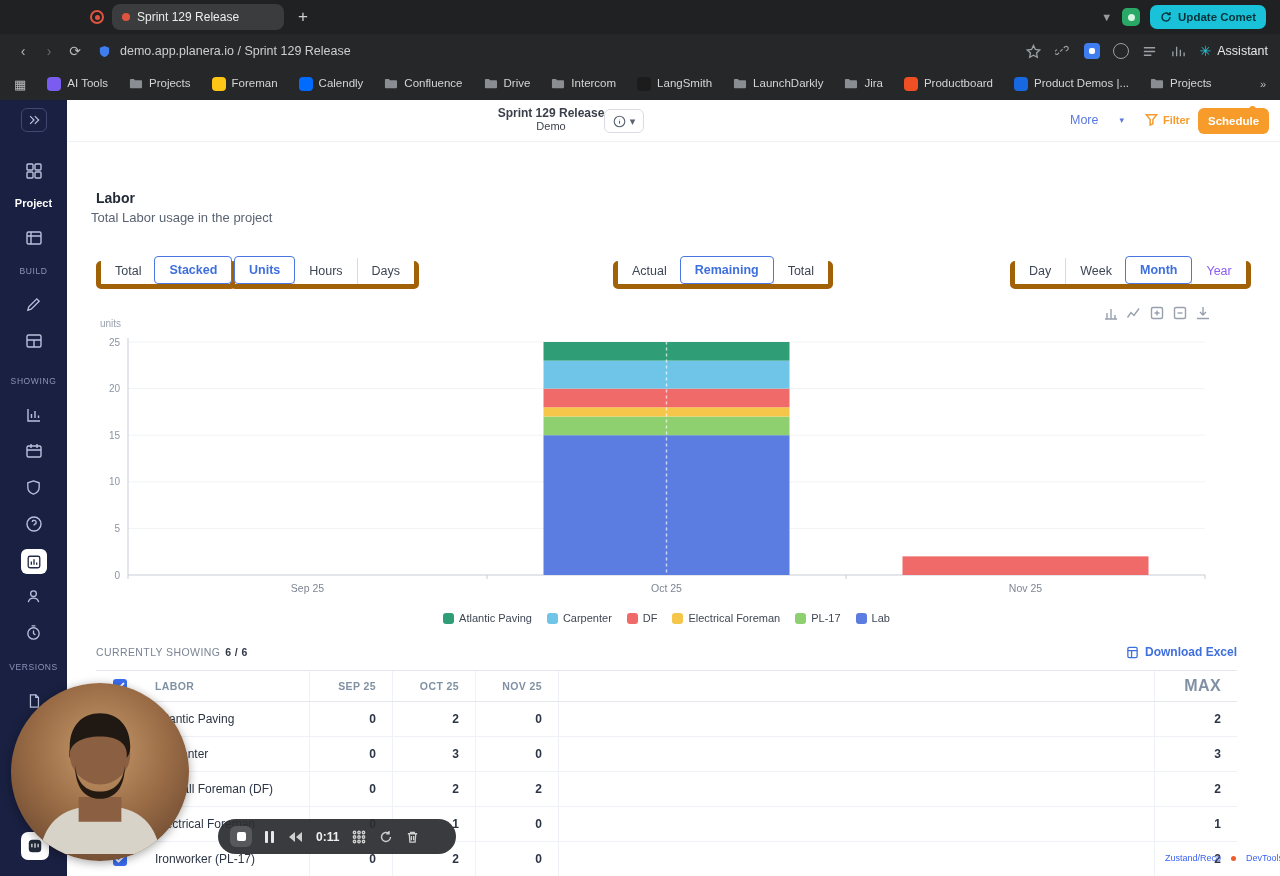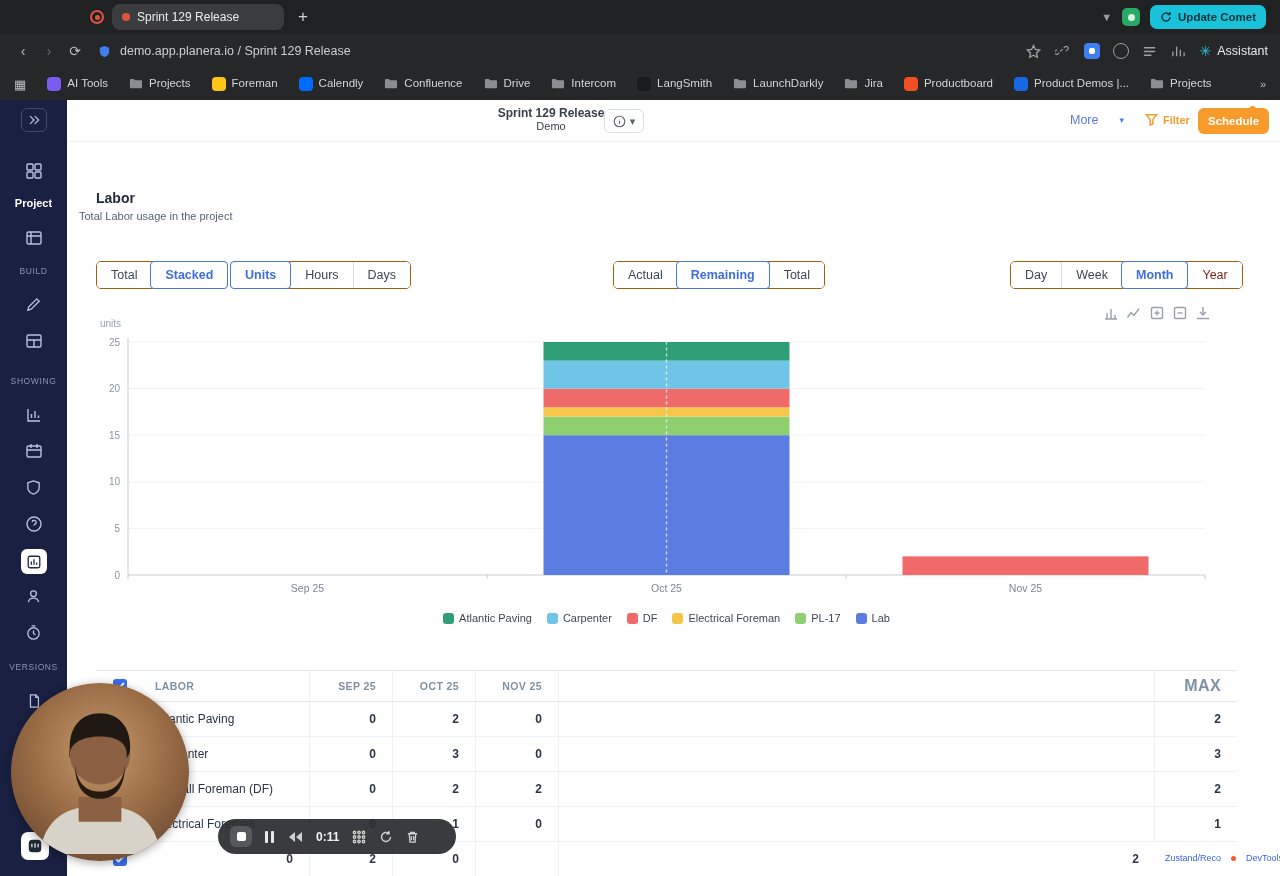--- a/index.html
+++ b/index.html
@@ -69,30 +69,30 @@
   #info-dd { position:absolute; left:537px; top:9px; width:40px; height:24px; border:1px solid #d9dde3; border-radius:6px;
     display:flex; align-items:center; justify-content:center; gap:4px; color:#5a6372; font-size:11px; background:#fff; }
   #more-btn { position:absolute; left:1003px; top:13px; color:#5b79e3; font-size:12.5px; display:flex; gap:21px; align-items:center; }
   #filter-btn { position:absolute; left:1078px; top:13px; color:#f79b2b; font-size:11px; font-weight:600; display:flex; gap:5px; align-items:center; }
   #filter-btn svg { stroke:#f79b2b; fill:none; stroke-width:1.6; }
   #schedule-btn { position:absolute; left:1131px; top:8px; height:26px; padding:0 10px; background:#f79b2b; color:#fff;
     border:none; border-radius:6px; font-size:11.5px; font-weight:700; font-family:inherit; }
   #notif-dot { position:absolute; left:1182px; top:6px; width:7px; height:7px; border-radius:50%; background:#f79b2b; }
 
   #page-title { position:absolute; left:29px; top:90px; font-size:14px; font-weight:700; color:#242b38; }
-  #page-subtitle { position:absolute; left:12px; top:110px; font-size:11px; color:#5a6372; }
-
-  .seg-group { position:absolute; top:161px; display:inline-flex; background:#fff; border:1px solid #a16207; border-radius:5px; height:28px; }
+  #page-subtitle { position:absolute; left:24px; top:110px; font-size:13px; color:#5a6372; }
+
+  .seg-group { position:absolute; top:161px; display:inline-flex; background:#fff; border:5px solid #a16207; border-radius:5px; height:28px;align-items:flex-end; }
   .seg-btn { background:#fff; border:none; border-left:1px solid #d8dce2; color:#3d4655; font-size:12.5px; padding:0 14px;
     font-family:inherit; height:26px; }
   .seg-btn:first-child { border-left:none; border-radius:4px 0 0 4px; }
   .seg-btn:last-child { border-radius:0 4px 4px 0; }
   .seg-btn.selected { border:1.5px solid #4a77df !important; border-radius:4px; color:#3f6fdd; font-weight:600;
     height:28px; margin:-1px -1px 0 -1px; position:relative; z-index:1; background:#fff; }
-  .seg-btn.disabled { color:#7f1d1d; }
+  .seg-btn.disabled { color:#8b5cf6; }
 
   #chart-tools { position:absolute; left:1036px; top:205px; display:flex; gap:7px; }
   #chart-tools .ct { width:16px; height:16px; }
   #chart-tools svg { stroke:#98a0ad; fill:none; stroke-width:1.4; }
 
   #units-label { position:absolute; left:33px; top:218px; font-size:10px; color:#9aa2af; }
   #labor-chart { position:absolute; left:29px; top:230px; }
 
   #legend { position:absolute; left:29px; top:512px; width:1141px; display:flex; justify-content:center; gap:15px; }
   .legend-item { display:flex; align-items:center; gap:5px; }
@@ -510,20 +510,31 @@
       <div class="legend-item">
         <span class="legend-swatch" style="background: rgb(142, 207, 111);"></span>
         <span class="legend-label">PL-17</span>
       </div>
       <div class="legend-item">
         <span class="legend-swatch" style="background: rgb(91, 124, 224);"></span>
         <span class="legend-label">Lab</span>
       </div>
     </div>
 
+  <div id="showing-row">
+    <span id="showing-label">CURRENTLY SHOWING</span>
+    <span id="showing-count">6 / 6</span>
+    <span id="download-excel">
+      <svg width="13" height="13" viewBox="0 0 14 14">
+          <rect x="2" y="1.5" width="10" height="11" rx="1.5"></rect>
+          <path d="M2 5h10M6 5v7.5"></path>
+        </svg>
+      <span>Download Excel</span>
+    </span>
+  </div>
 
   <div id="labor-table">
       <div class="t-row t-head">
         <div class="t-cell c-chk">
           <span class="chk">
             <svg viewBox="0 0 10 8">
               <path d="M1 4l2.5 2.5L9 1" stroke="#fff" stroke-width="1.8" fill="none"></path>
             </svg>
           </span>
         </div>
@@ -595,20 +606,21 @@
         <div class="t-cell c-max">1</div>
       </div>
       <div class="t-row">
         <div class="t-cell c-chk">
           <span class="chk">
             <svg viewBox="0 0 10 8">
               <path d="M1 4l2.5 2.5L9 1" stroke="#fff" stroke-width="1.8" fill="none"></path>
             </svg>
           </span>
         </div>
+        <div class="t-cell c-label">Ironworker (PL-17)</div>
         <div class="t-cell c-num">0</div>
         <div class="t-cell c-num">2</div>
         <div class="t-cell c-num">0</div>
         <div class="t-cell c-fill"></div>
         <div class="t-cell c-max">2</div>
       </div>
     </div>
 </div>
 
 <div class="abs" id="webcam">

